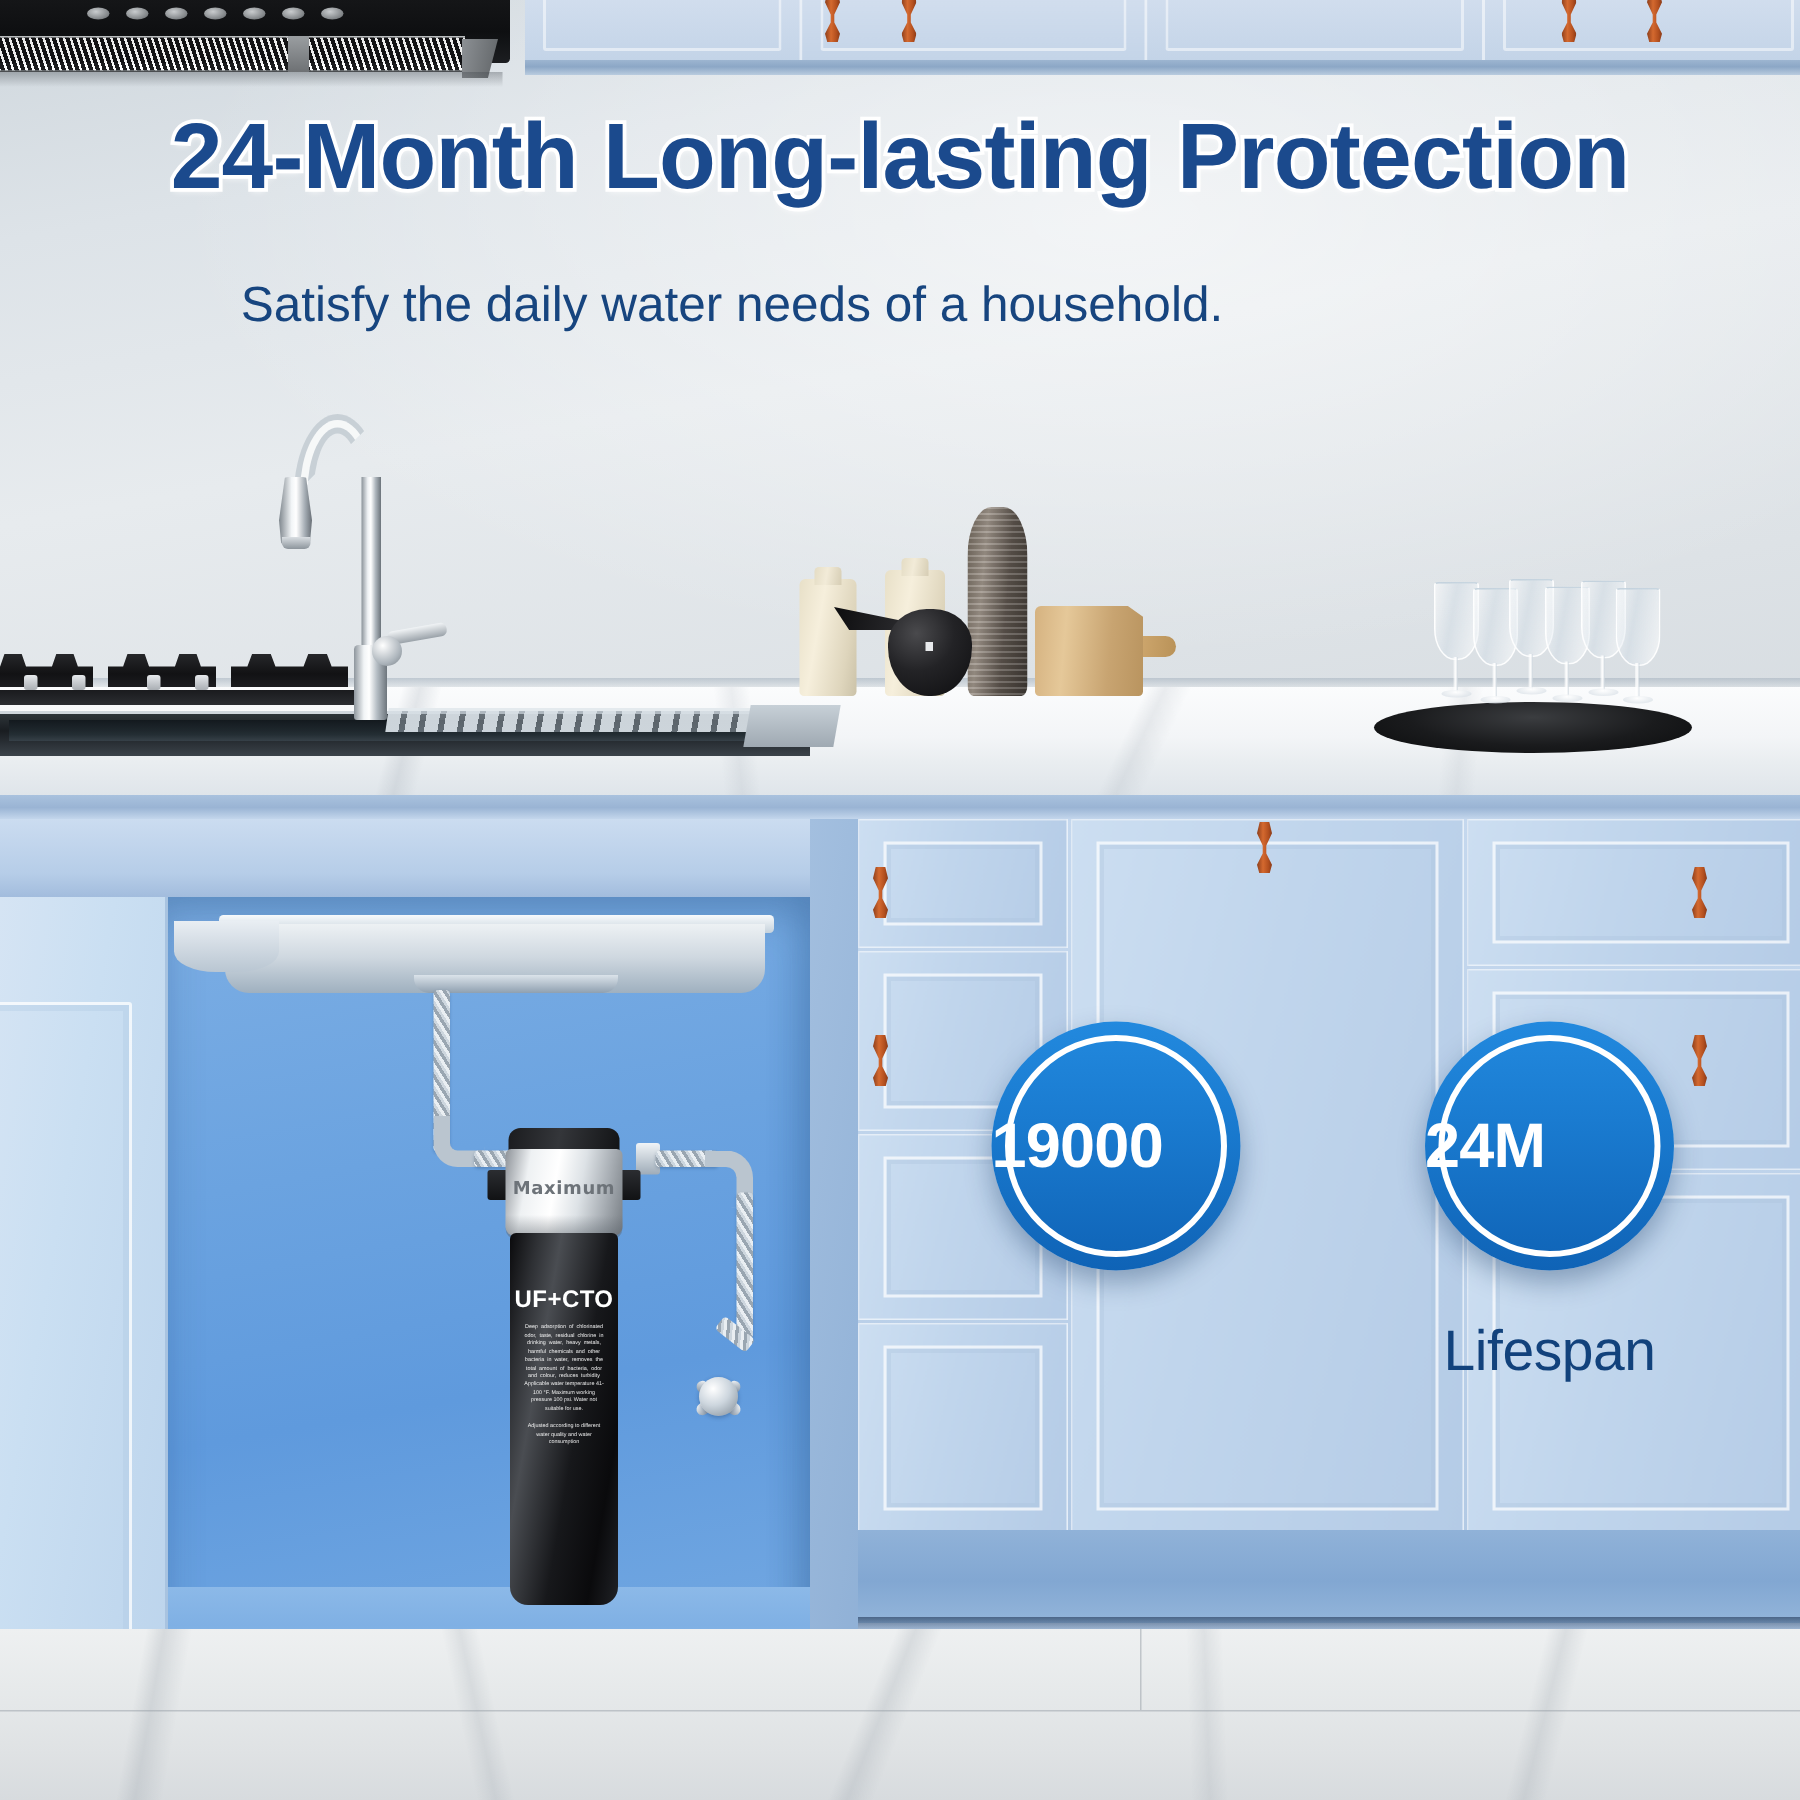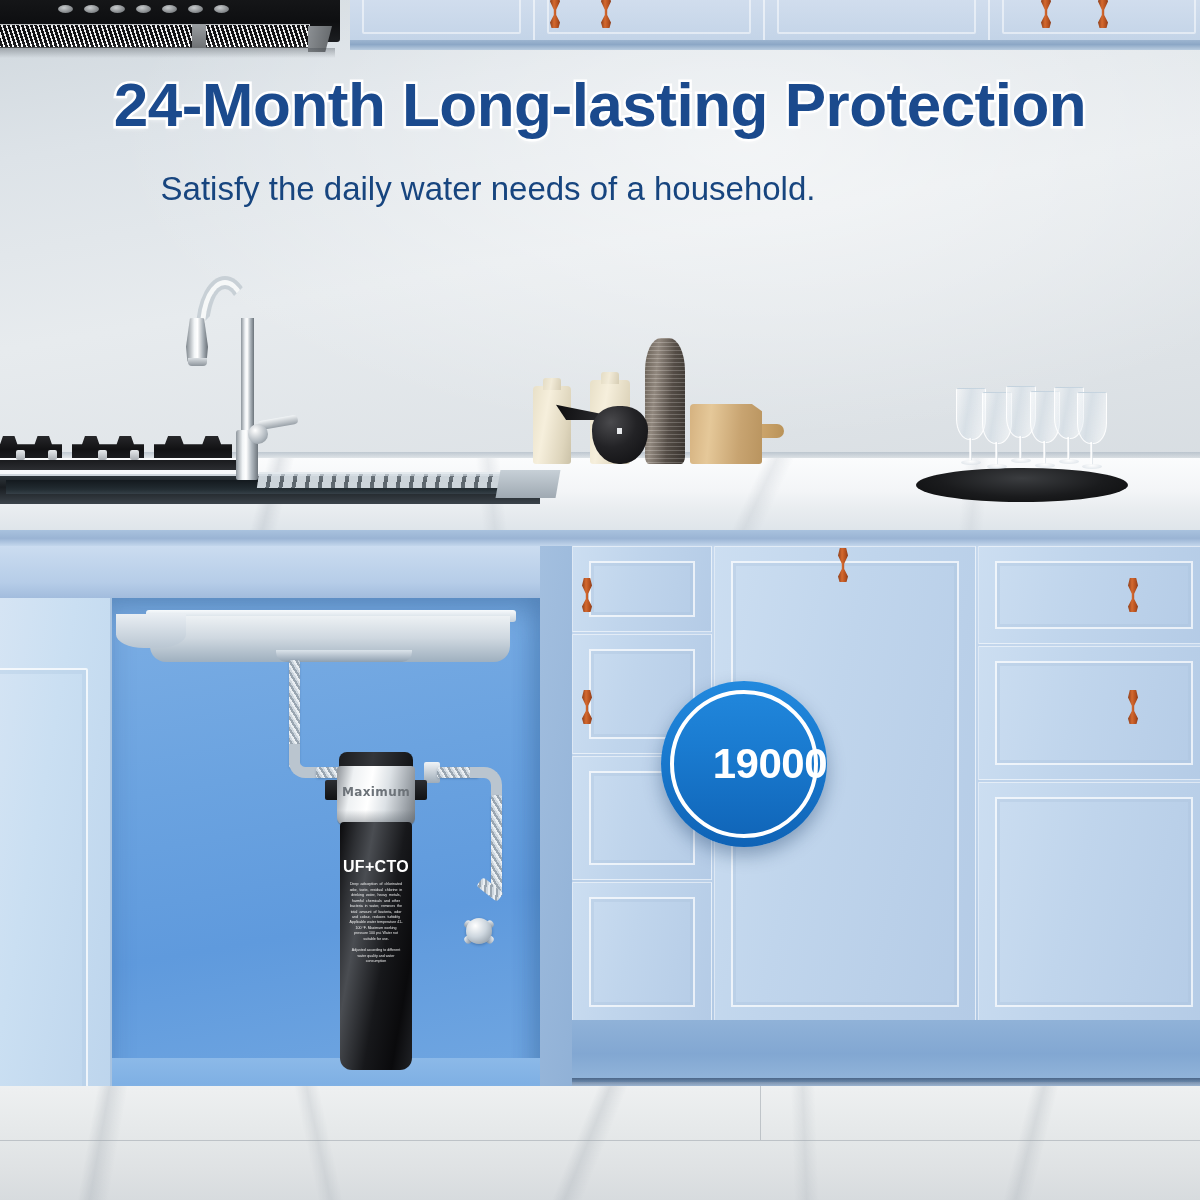--- a/index.html
+++ b/index.html
@@ -96,21 +96,21 @@
     font-size: 62px; line-height: 1.06; font-weight: 700;
     letter-spacing: -0.5px;
     color: #1b4a8d;
     -webkit-text-stroke: 5px #ffffff;
     paint-order: stroke fill;
     text-shadow: 0 2px 5px rgba(255,255,255,0.9);
     white-space: nowrap;
     margin-top: 12px;
   }
   .subtitle {
-    position: absolute; left: 0; top: 170px; width: 976px;
+    position: absolute; left: 0; top: 184px; width: 976px;
     text-align: center;
     font-size: 33px; font-weight: 400; letter-spacing: 0px;
     color: #17457f;
     white-space: nowrap;
   }
 
   
   .backsplash-edge {
     position: absolute; left: 0; top: 452px; width: 1200px; height: 6px;
     background: linear-gradient(180deg, rgba(150,165,180,0.45), rgba(255,255,255,0));
@@ -512,21 +512,21 @@
     position: absolute; height: 1px; background: rgba(150,158,166,0.5);
   }
 
   
   .badge {
     position: absolute;
     width: 166px; height: 166px;
     border-radius: 50%;
     background: linear-gradient(180deg, #2289de 0%, #1a7bd0 40%, #0f63b6 100%);
     box-shadow: 0 8px 18px rgba(12,45,90,0.35);
-    display: flex; align-items: center; justify-content: flex-end;
+    display: flex; align-items: center; justify-content: flex-start;
   }
   .badge::after {
     content: ""; position: absolute; left: 9px; top: 9px; right: 9px; bottom: 9px;
     border: 4px solid #ffffff; border-radius: 50%;
   }
   .badge-value {
     position: relative; z-index: 2;
     color: #ffffff; font-size: 42px; font-weight: 700; letter-spacing: -0.5px;
   }
   .badge-1 { left: 661px; top: 681px; }
@@ -714,14 +714,18 @@
 
   <div class="floor"></div>
   <div class="floor-veins"></div>
   <div class="floor-seam" style="left:0;   top:1140px; width:1200px;"></div>
   <div class="floor-seam" style="left:760px; top:1086px; width:1px; height:54px;"></div>
 
   <div class="badge badge-1">
     <span class="badge-value">19000</span>
   </div>
 
+  <div class="badge badge-2">
+    <span class="badge-value">24M</span>
+  </div>
+  <div class="badge-label badge-label-2">Lifespan</div>
 
 </div>
 
 </body></html>

